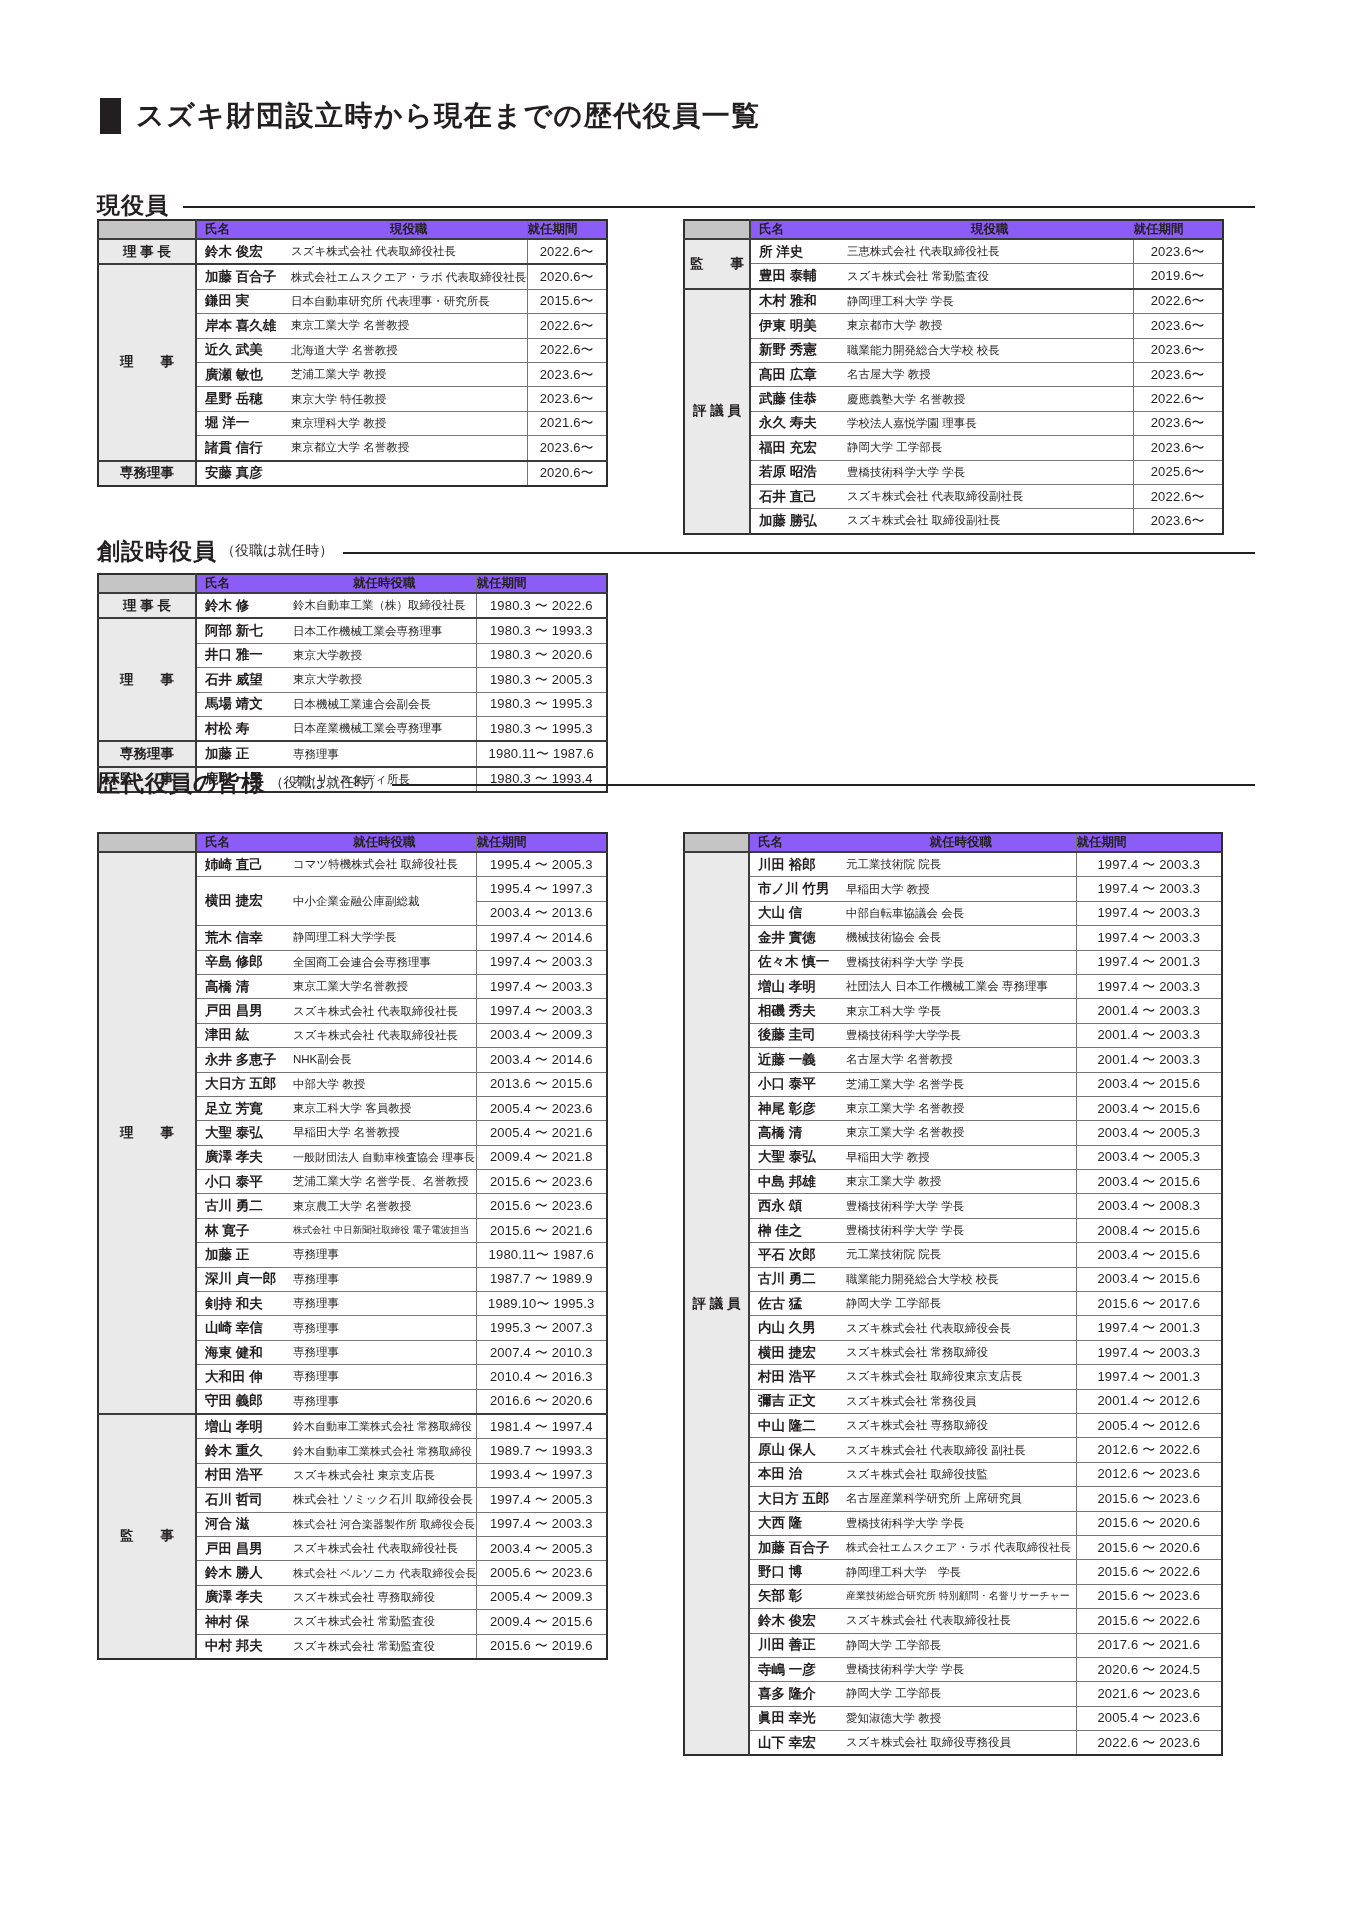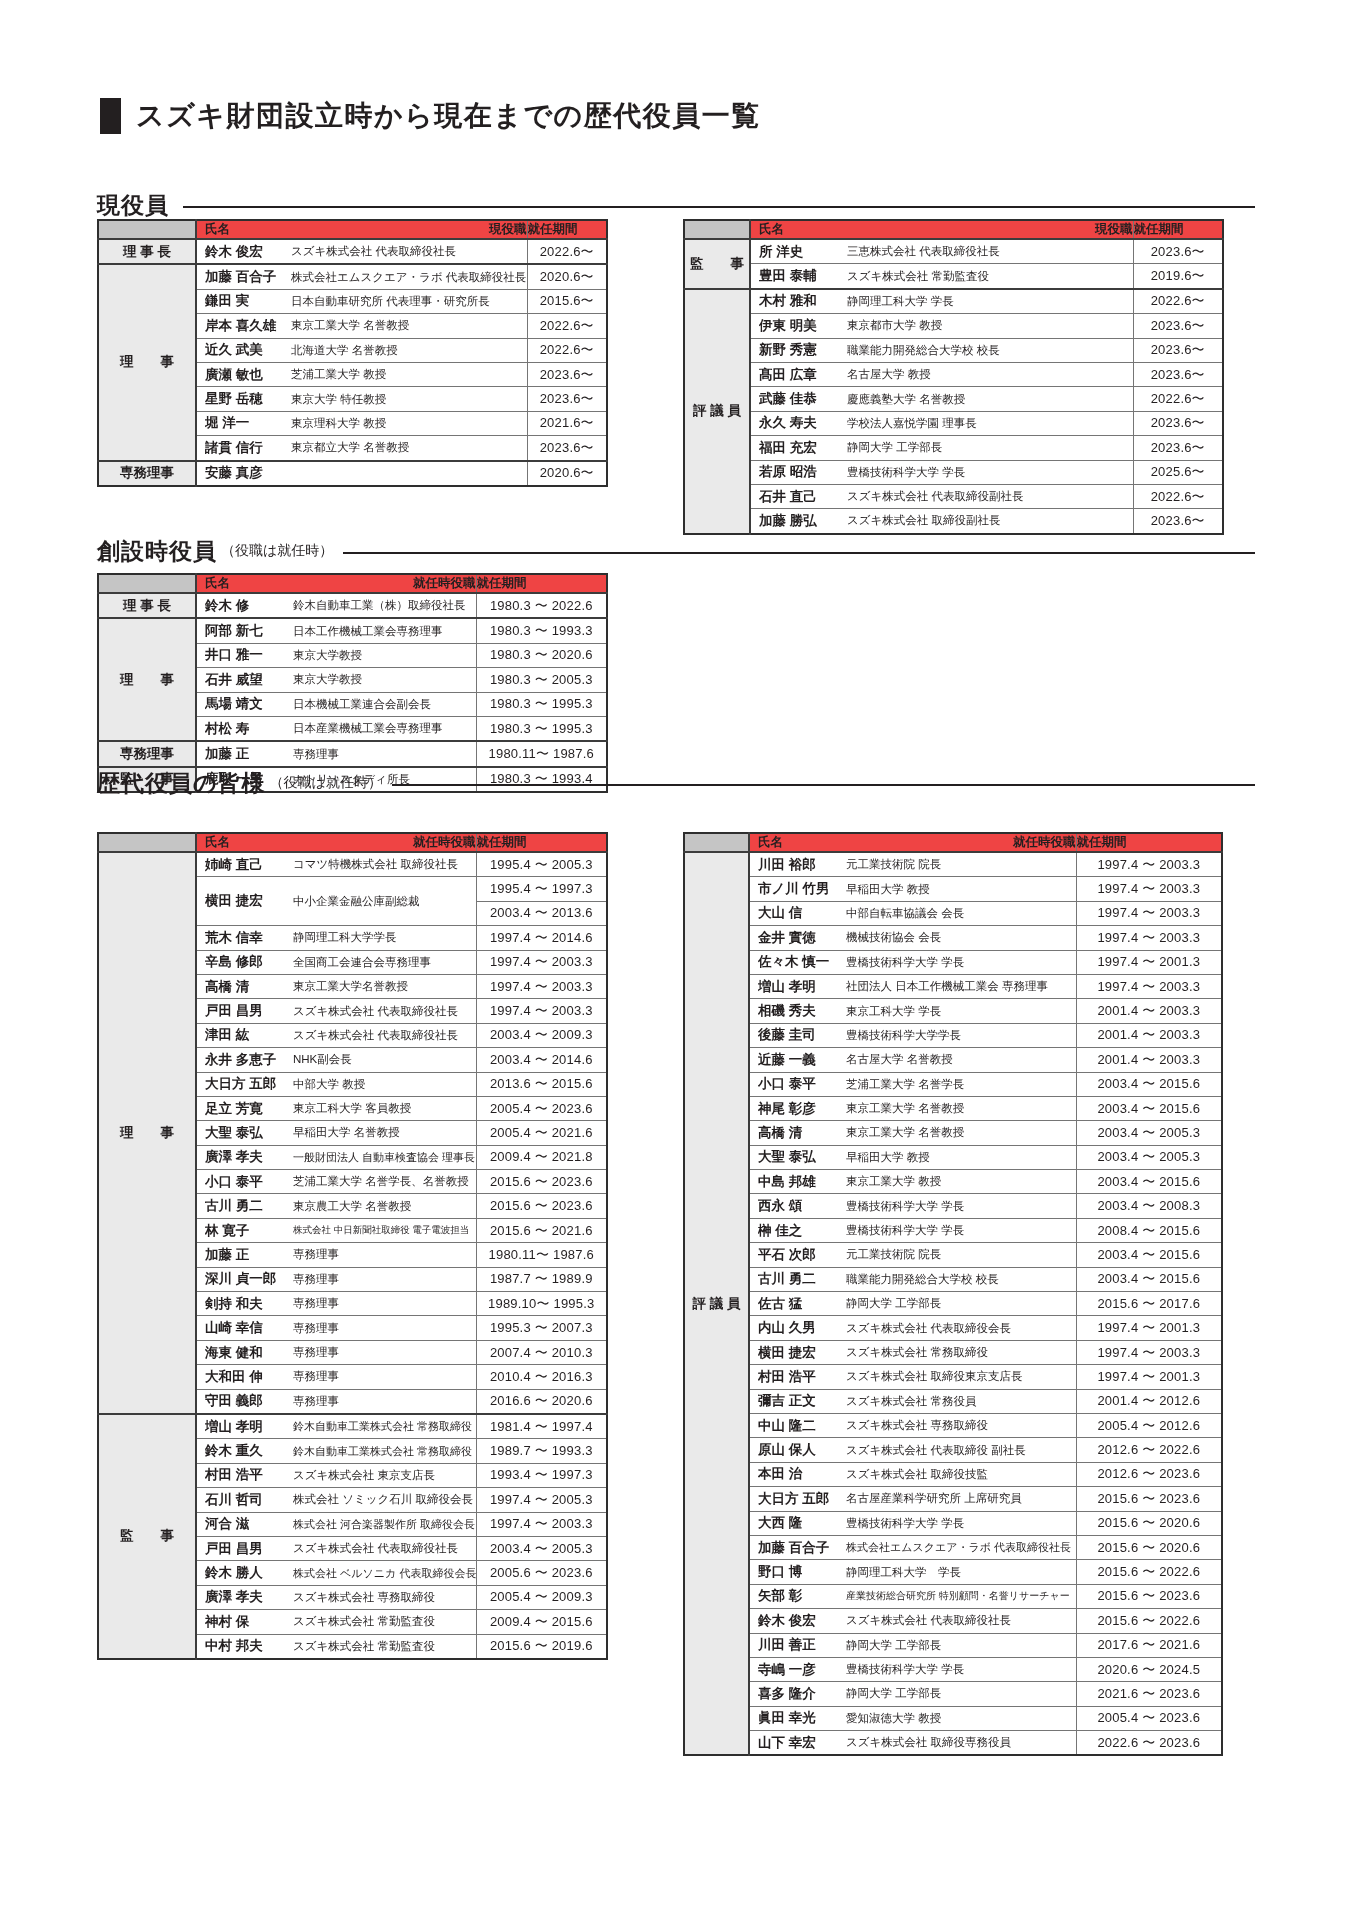--- a/index.html
+++ b/index.html
@@ -27,27 +27,27 @@
   
   .tbl{position:absolute;}
   #tbl-current-left{left:97px;top:219px;width:511px;}
   #tbl-current-right{left:683px;top:219px;width:541px;}
   #tbl-founding{left:97px;top:573px;width:511px;}
   #tbl-past-left{left:97px;top:832px;width:511px;}
   #tbl-past-right{left:683px;top:832px;width:540px;}
   table{border-collapse:collapse;table-layout:fixed;width:100%;border:2.5px solid #2e2e2e;}
   th,td{padding:0;vertical-align:middle;}
   thead th{
-    height:17px;background:#ef4444;
+    height:17px;background:#8b5cf6;
     font-size:12.5px;font-weight:700;
     border-bottom:2px solid #3c3c3c;
   }
   th.h-role{background:#c5c5c5;}
   th.h-name{text-align:left;padding-left:8px;}
-  th.h-pos{text-align:right;padding-left:2px;}
+  th.h-pos{text-align:center;padding-left:2px;}
   th.h-period{text-align:left;margin-left:20px;}
   tbody td{height:23.4px;border-top:1px solid #757575;background:#ffffff;}
   tr.gstart td{border-top:2px solid #3c3c3c;}
   td.role{
     background:#eaeaea;
     font-size:13.5px;font-weight:700;text-align:center;
     border-right:2px solid #3c3c3c;
   }
   th.h-role{border-right:2px solid #3c3c3c;}
   td.name{font-weight:700;padding-left:8px;}

